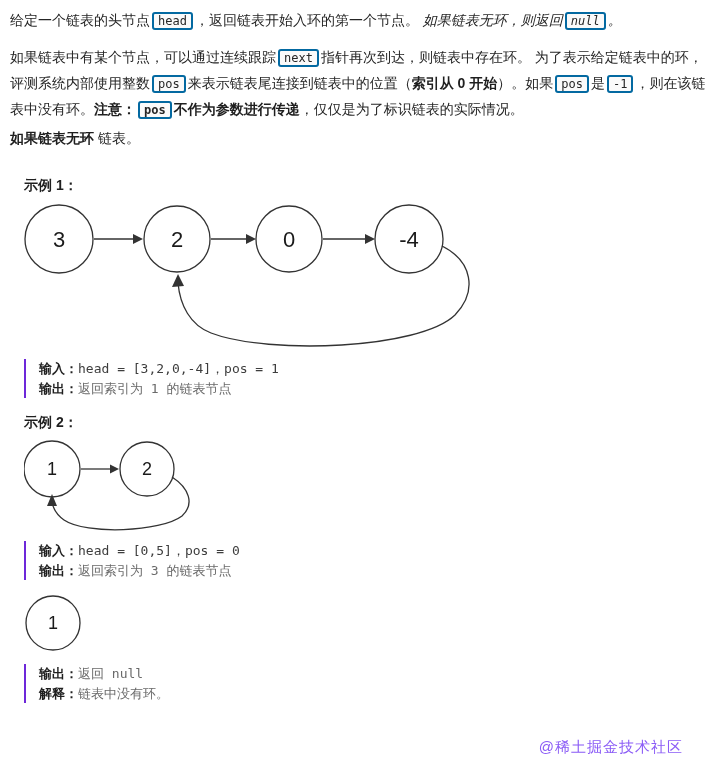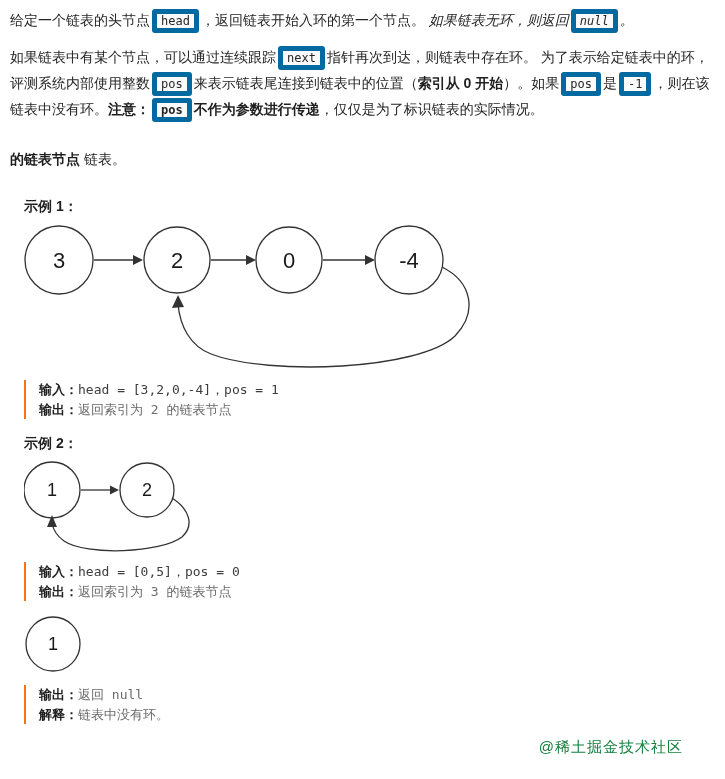--- a/index.html
+++ b/index.html
@@ -5,72 +5,72 @@
   html,body{margin:0;padding:0;}
   body{
     width:725px;height:779px;overflow:hidden;position:relative;
     background:#ffffff;color:#252525;
     font-family:"Liberation Sans","DejaVu Sans",sans-serif;
     font-size:14px;
   }
   .content{padding:8px 10px 0 10px;}
   p{margin:0;}
   .p1{line-height:24px;margin:0 0 12px;}
-  .p2{line-height:25px;margin:0 0 25px;}
+  .p2{line-height:25px;margin:0 0 4px;}
   .p3{line-height:22px;margin:0 0 26px;}
   em{font-style:italic;}
   strong{font-weight:700;color:#1f1f1f;}
   code.tok{
-    background:#fafafa;border:5px solid #0369a1;border-radius:3px;
+    background:#fafafa;border:2px solid #0369a1;border-radius:3px;
     padding:0 4px;margin:0 2px;
     font-family:"DejaVu Sans Mono","Liberation Mono",monospace;
     font-size:12px;color:#262626;white-space:nowrap;
   }
   em code.tok{font-style:italic;}
   strong code.tok{font-weight:700;}
   .example{margin:14px;}
   .example-label{font-weight:700;line-height:20px;margin:0 0 4px;color:#1f1f1f;}
   .example svg{display:block;}
   .diagram-stroke{stroke:#333333;stroke-width:1.3;fill:none;}
   .diagram-fill{fill:#333333;stroke:none;}
   .node-text{font-family:"Liberation Sans","DejaVu Sans",sans-serif;fill:#1a1a1a;}
   .example-io{
-    border-left:2px solid #f97316;padding-left:13px;
+    border-left:2px solid #6d28d9;padding-left:13px;
     margin:2px 0 12px;
     font-family:"DejaVu Sans Mono","Liberation Mono",monospace;
     font-size:13px;line-height:19.5px;
   }
   .example-io strong{
     font-family:"Liberation Sans","DejaVu Sans",sans-serif;
     color:#1f1f1f;
   }
   .io-input-val{color:#3d3d3d;}
   .io-gray-val{color:#6a6a6a;}
   .example-3 .example-io{margin-top:12px;}
   .svg-ex3{margin-top:4px;}
   .watermark{
     position:absolute;top:738px;right:42px;
-    color:#15803d;font-size:15px;letter-spacing:1px;text-align:right;
+    color:#8b5cf6;font-size:15px;letter-spacing:1px;text-align:right;
   }
 </style>
 </head>
 <body>
 
 <div class="content">
 
   <p class="p1">
     <span>给定一个链表的头节点</span><code class="tok">head</code><span>，返回链表开始入环的第一个节点。 </span><em><span>如果链表无环，则返回</span><code class="tok">null</code><span>。</span></em>
   </p>
 
   <p class="p2">
     <span>如果链表中有某个节点，可以通过连续跟踪</span><code class="tok">next</code><span>指针再次到达，则链表中存在环。 为了表示给定链表中的环，评测系统内部使用整数</span><code class="tok">pos</code><span>来表示链表尾连接到链表中的位置（</span><strong>索引从 0 开始</strong><span>）。如果</span><code class="tok">pos</code><span>是</span><code class="tok">-1</code><span>，则在该链表中没有环。</span><strong>注意：</strong><strong><code class="tok">pos</code></strong><strong>不作为参数进行传递</strong><span>，仅仅是为了标识链表的实际情况。</span>
   </p>
 
   <p class="p3">
-    <strong>的链表节点</strong><span> 链表。</span>
+    <strong>如果链表无环</strong><span> 链表。</span>
   </p>
 
   <section class="example">
     <p class="example-label">示例 1：</p>
     <svg width="470" height="158" viewBox="0 0 470 158">
       <circle class="diagram-stroke" cx="35" cy="40" r="34"></circle>
       <circle class="diagram-stroke" cx="153" cy="40" r="33"></circle>
       <circle class="diagram-stroke" cx="265" cy="40" r="33"></circle>
       <circle class="diagram-stroke" cx="385" cy="40" r="34"></circle>
       <text class="node-text" x="35" y="40" dy="0.35em" text-anchor="middle" font-size="22">3</text>
@@ -81,21 +81,21 @@
       <polygon class="diagram-fill" points="119,40 109,35 109,45"></polygon>
       <line class="diagram-stroke" x1="187" y1="40" x2="226" y2="40"></line>
       <polygon class="diagram-fill" points="232,40 222,35 222,45"></polygon>
       <line class="diagram-stroke" x1="299" y1="40" x2="345" y2="40"></line>
       <polygon class="diagram-fill" points="351,40 341,35 341,45"></polygon>
       <path class="diagram-stroke" d="M 418 47 C 448 62, 454 92, 431 116 C 396 150, 245 156, 187 134 C 166 126, 156 106, 154 84"></path>
       <polygon class="diagram-fill" points="154,75 148,88 160,87"></polygon>
     </svg>
     <div class="example-io">
       <div><strong>输入：</strong><span class="io-input-val">head = [3,2,0,-4]，pos = 1</span></div>
-      <div><strong>输出：</strong><span class="io-gray-val">返回索引为 2 的链表节点</span></div>
+      <div><strong>输出：</strong><span class="io-gray-val">返回索引为 1 的链表节点</span></div>
     </div>
   </section>
 
   <section class="example">
     <p class="example-label">示例 2：</p>
     <svg width="220" height="103" viewBox="0 0 220 103">
       <circle class="diagram-stroke" cx="28" cy="33" r="28"></circle>
       <circle class="diagram-stroke" cx="123" cy="33" r="27"></circle>
       <text class="node-text" x="28" y="33" dy="0.35em" text-anchor="middle" font-size="18">1</text>
       <text class="node-text" x="123" y="33" dy="0.35em" text-anchor="middle" font-size="18">2</text>

